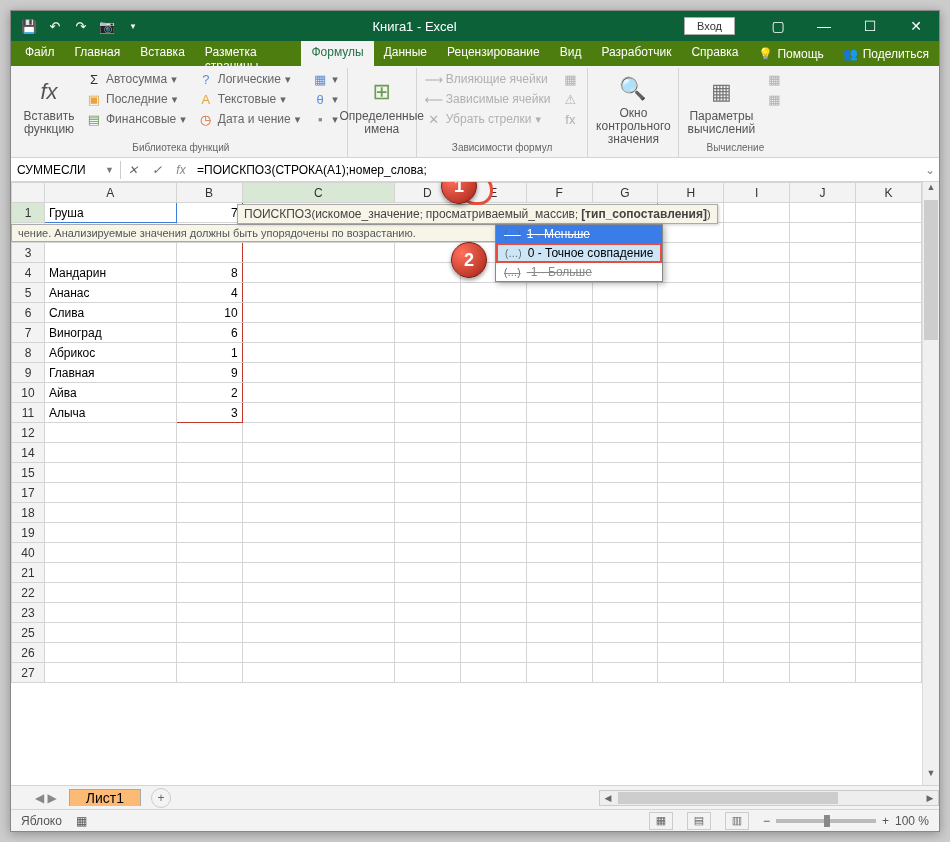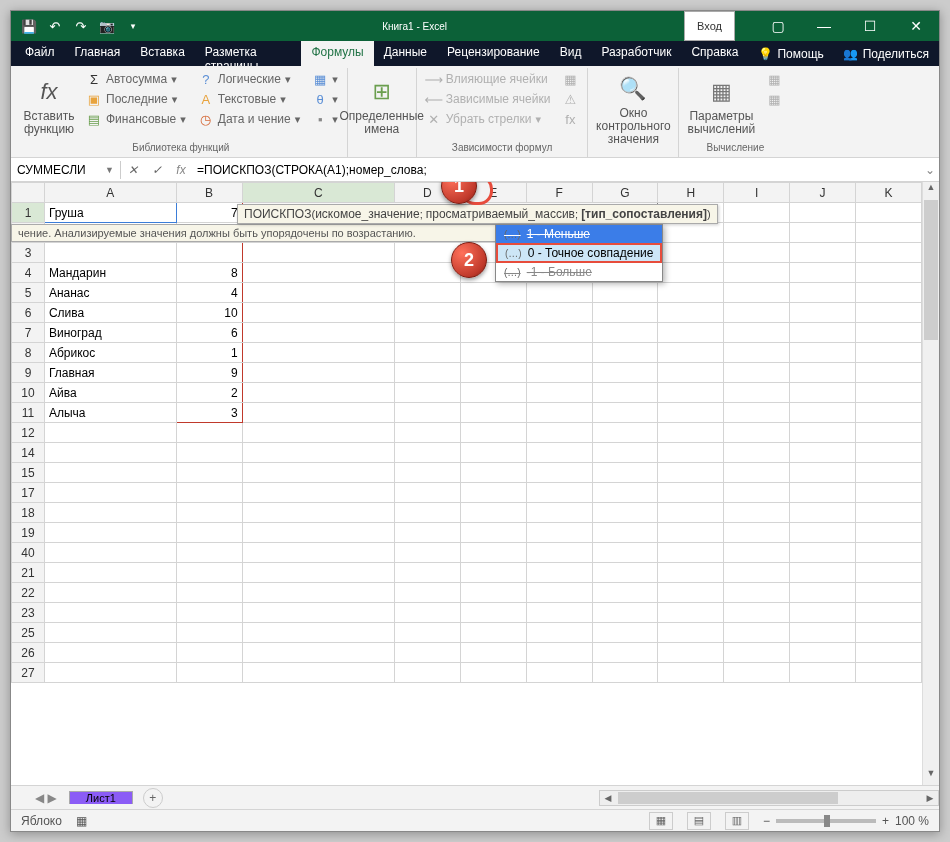--- a/index.html
+++ b/index.html
@@ -2,26 +2,26 @@
 <html><head>
 <meta charset="utf-8">
 <style>
 *{box-sizing:border-box;margin:0;padding:0;font-family:'Segoe UI',Tahoma,sans-serif;font-size:12px;user-select:none}
 body{background:#ccc;padding:10px 10px 0 10px;width:950px;height:842px;overflow:hidden}
 .window{background:#fff;border:1px solid #888;box-shadow:0 2px 10px rgba(0,0,0,.3);height:822px;display:flex;flex-direction:column}
 
 .titlebar{background:#0c6138;color:#fff;height:30px;display:flex;align-items:center;padding:0 0 0 6px}
 .titlebar .qat{display:flex;gap:2px}
 .qat-btn{width:24px;height:24px;display:flex;align-items:center;justify-content:center;color:#fff;font-size:13px}
-.titlebar .doc-title{flex:1;text-align:center;font-size:10px}
-.titlebar .winctrls{display:flex;}
+.titlebar .doc-title{flex:1;text-align:center;font-size:13px}
+.titlebar .winctrls{display:flex;align-items:center}
 .login-btn{background:#fff;color:#333;border:1px solid #aaa;padding:2px 12px;margin-right:20px;font-size:11px}
 .winctrl{width:46px;height:30px;display:flex;align-items:center;justify-content:center;color:#fff;font-size:14px}
 
-.tabs{background:#0f172a;display:flex;padding-left:4px;height:25px}
+.tabs{background:#4d7c0f;display:flex;padding-left:4px;height:25px}
 .tab{padding:4px 10px;color:#fff;font-size:12px;cursor:pointer}
 .tab.file{background:transparent}
 .tab.active{background:#f3f3f3;color:#217346}
 .tab.share{margin-left:auto;display:flex;align-items:center;gap:4px}
 .tab.help{display:flex;align-items:center;gap:4px}
 
 .ribbon{background:#f3f3f3;border-bottom:1px solid #d4d4d4;height:92px;display:flex;padding:2px 0 0 4px}
 .rgroup{border-right:1px solid #d4d4d4;padding:2px 6px;display:flex;flex-direction:column;align-items:center;position:relative}
 .rgroup .body{display:flex;flex:1;gap:6px}
 .rgroup .label{font-size:10px;color:#666;padding-bottom:2px}
@@ -66,21 +66,21 @@
 .acomplete .item{padding:2px 8px;display:flex;align-items:center;gap:6px;white-space:nowrap}
 .acomplete .item.sel{background:#cde6f7;border:2px solid #e74c3c;padding:1px 7px}
 .acomplete .item.top-strike{text-decoration:line-through;background:#3b7de8;color:#fff}
 .acomplete .ic{color:#666;font-size:10px}
 
 .badge{position:absolute;width:36px;height:36px;border-radius:50%;background:radial-gradient(circle at 30% 30%,#ff715b,#c0392b 70%,#7b1b10);color:#fff;display:flex;align-items:center;justify-content:center;font-size:18px;font-weight:bold;box-shadow:0 2px 4px rgba(0,0,0,.4);border:1px solid #7b1b10;z-index:20}
 .redring{position:absolute;border:3px solid #e74c3c;border-radius:14px;z-index:15}
 
 .sheettabs{height:24px;background:#f3f3f3;border-top:1px solid #d4d4d4;display:flex;align-items:center;padding-left:24px;gap:2px}
 .navset{display:flex;gap:4px;color:#888;margin-right:10px}
-.sheettab{background:#8b5cf6;border:1px solid #aaa;border-bottom:none;padding:0 16px;font-size:11px}
+.sheettab{background:#fdba74;border:1px solid #aaa;border-bottom:none;padding:0 16px;font-size:14px}
 .addsheet{width:20px;height:20px;display:flex;align-items:center;justify-content:center;color:#666;border:1px solid #ccc;border-radius:50%;margin-left:8px}
 .hscroll{margin-left:auto;width:340px;height:16px;background:#eee;border:1px solid #ccc;display:flex;align-items:center}
 .hscroll .lbtn,.hscroll .rbtn{width:16px;text-align:center;color:#666;font-size:9px}
 .hscroll .thumb{width:220px;height:12px;background:#cdcdcd;margin-left:2px}
 
 .status{height:22px;background:#f3f3f3;border-top:1px solid #d4d4d4;display:flex;align-items:center;padding:0 10px;font-size:11px;color:#555;gap:14px}
 .status .spacer{flex:1}
 .viewbtn{width:24px;height:18px;border:1px solid #ccc;display:flex;align-items:center;justify-content:center;font-size:11px;color:#666}
 .zoom{display:flex;align-items:center;gap:6px}
 .zslider{width:100px;height:4px;background:#bbb;position:relative}

